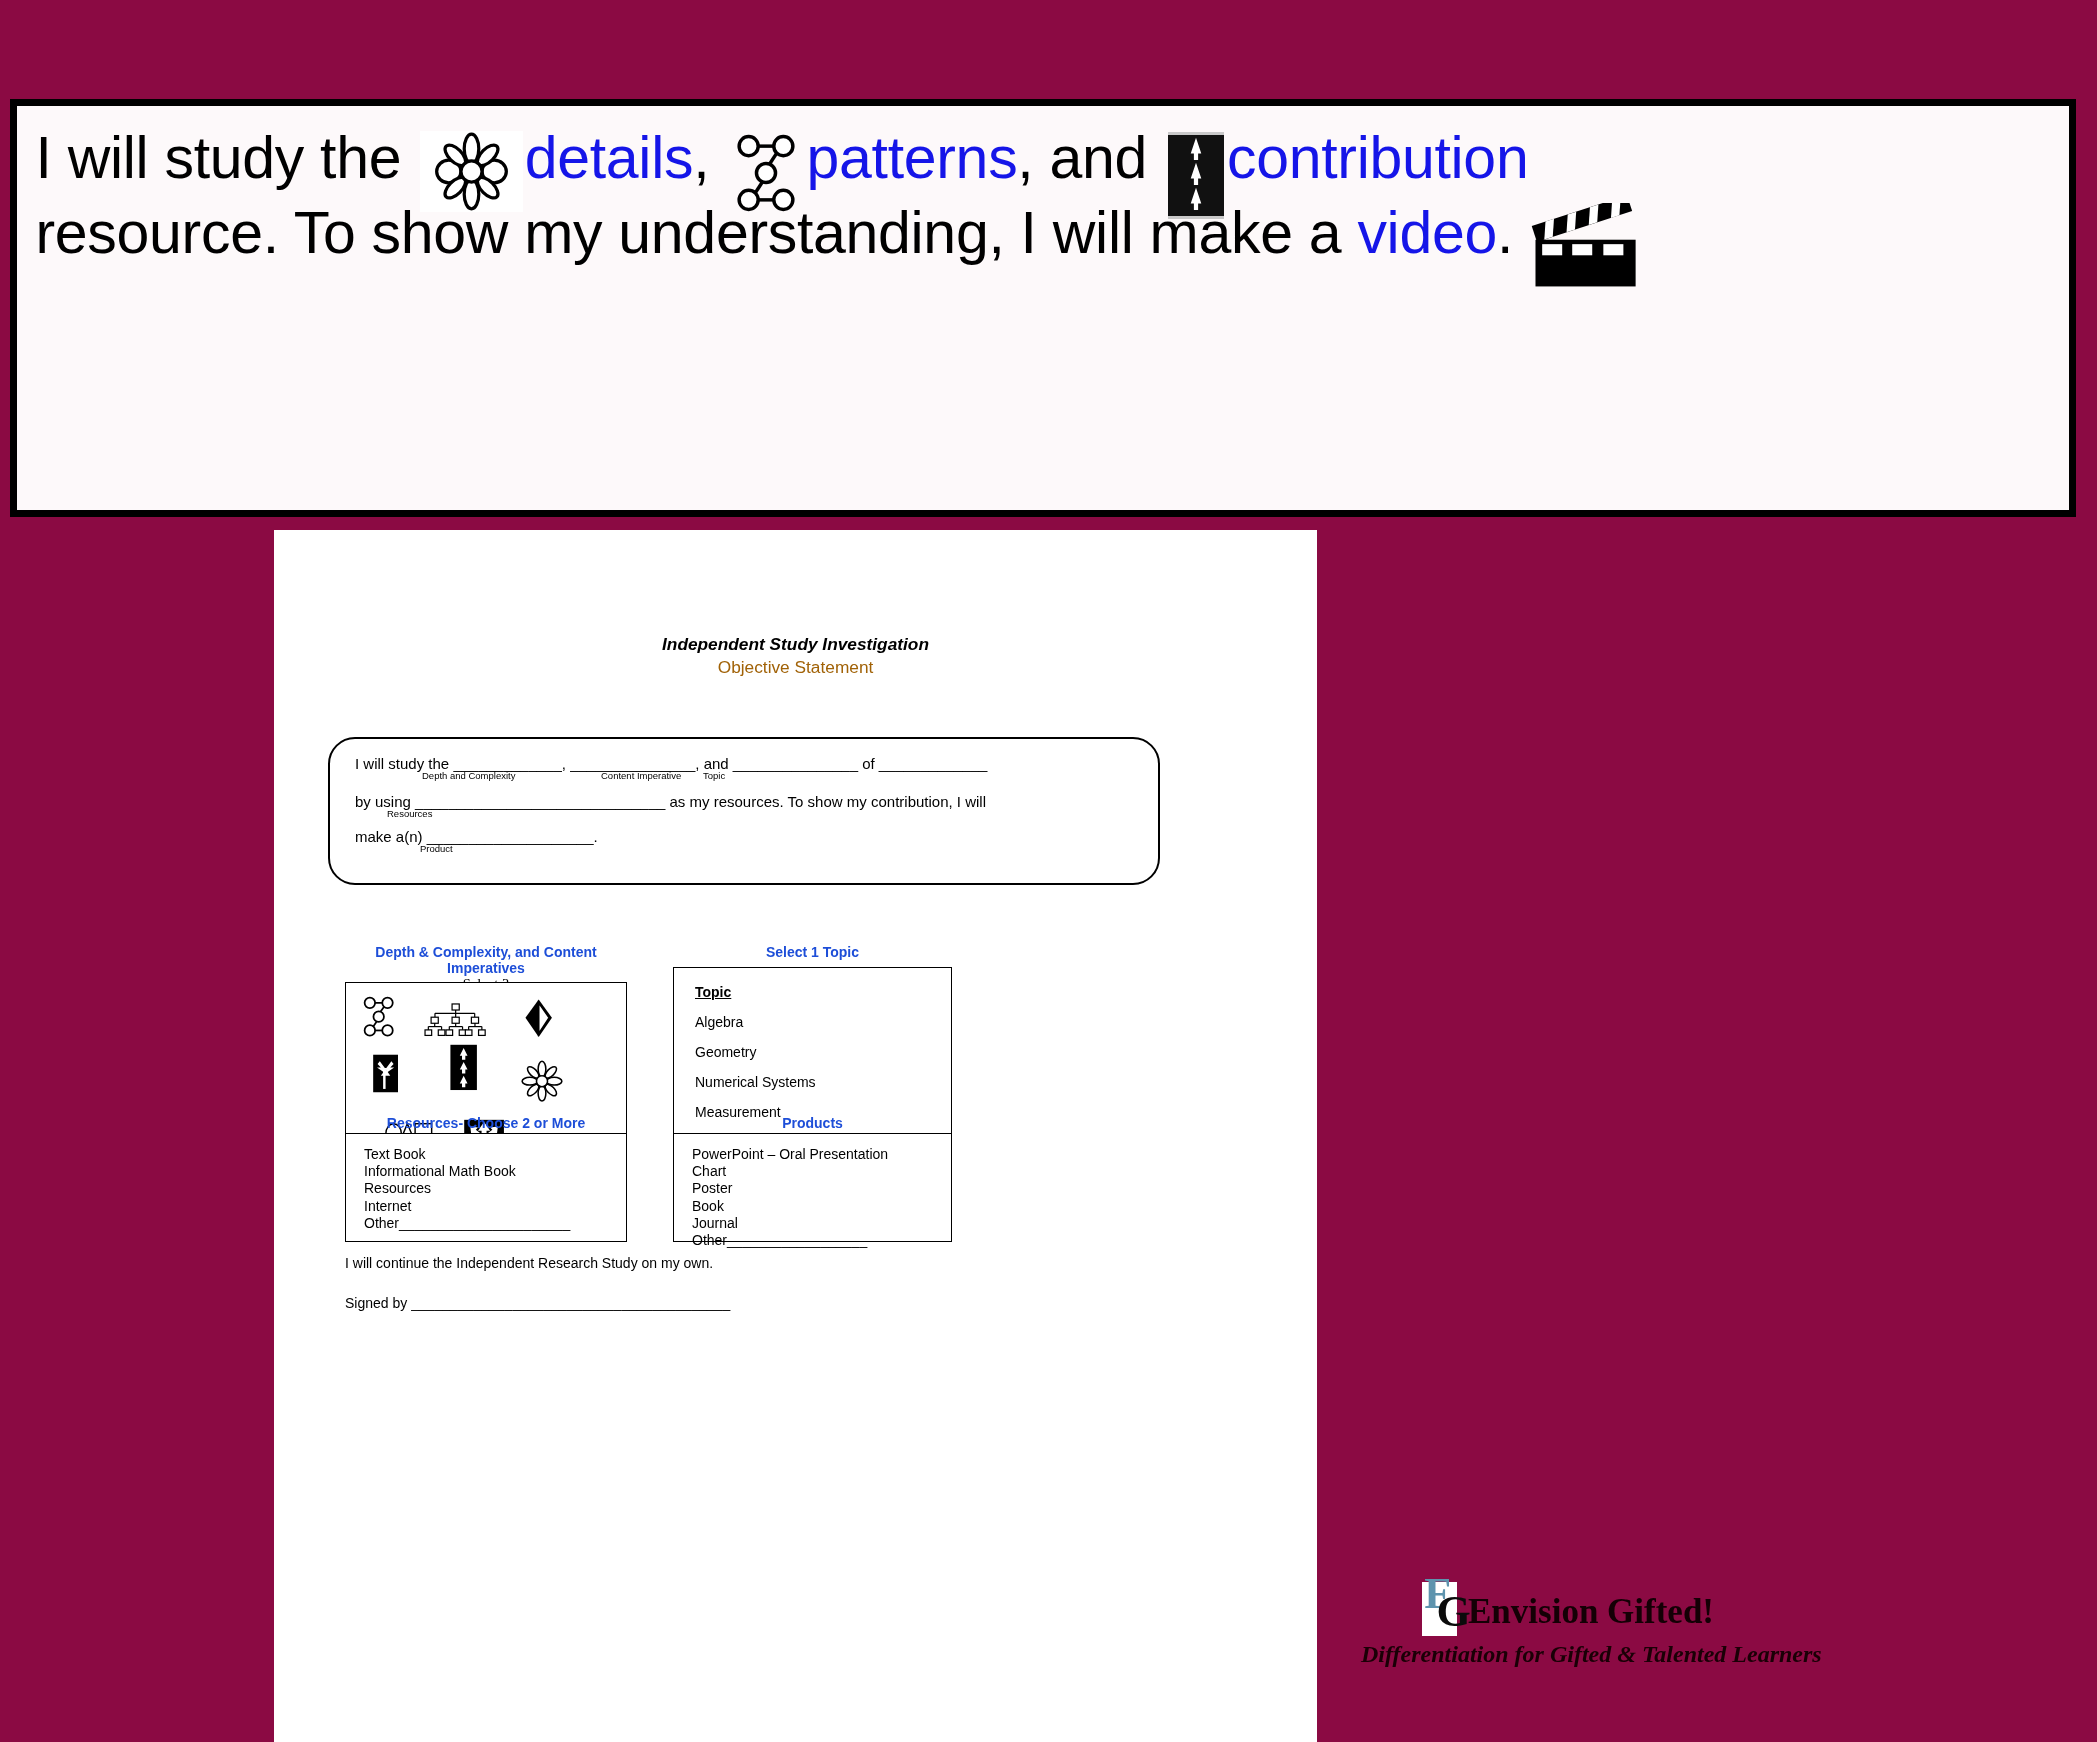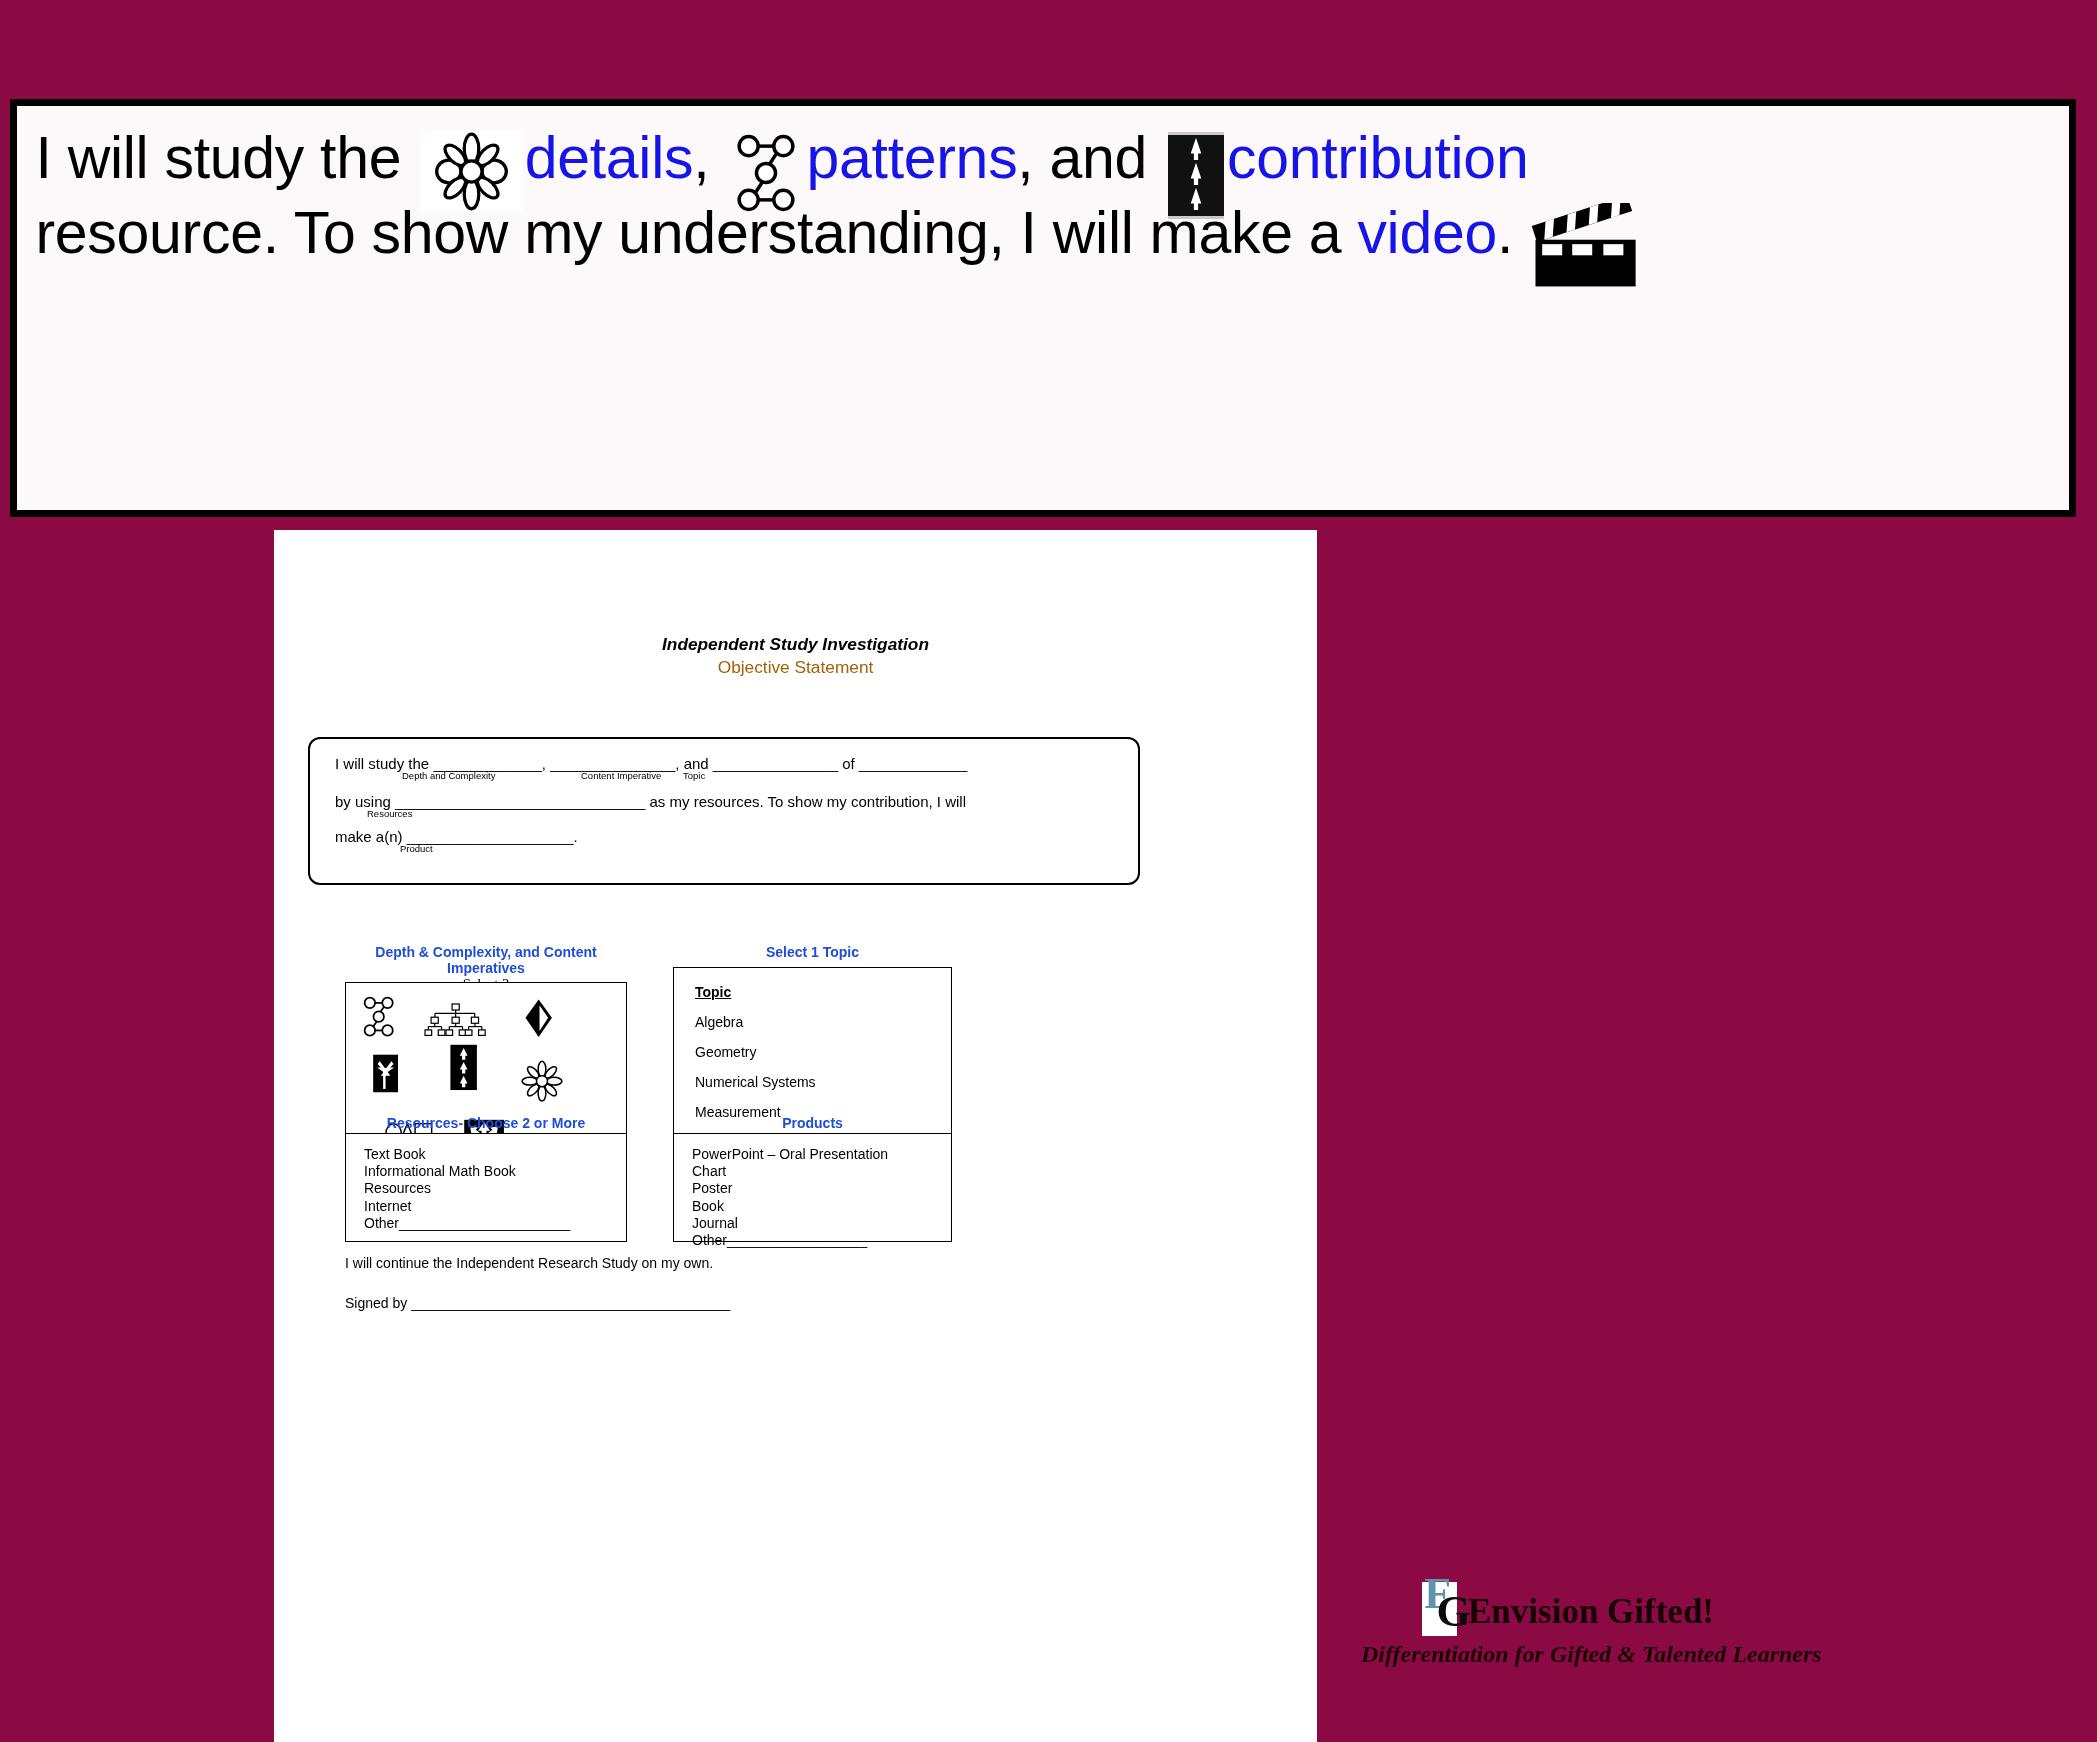--- a/index.html
+++ b/index.html
@@ -46,22 +46,22 @@
   .ws-title{
     text-align:center;font-weight:bold;font-style:italic;font-size:17.3px;color:#000;
     margin-top:103px;line-height:1.35;
   }
   .ws-sub{
     text-align:center;font-size:17.3px;color:#a16207;line-height:1.35;
   }
 
   
   #obj-box{
-    position:absolute;left:34px;top:207px;width:832px;height:148px;
-    border:2.8px solid #000;border-radius:12px;box-sizing:border-box;
+    position:absolute;left:54px;top:207px;width:832px;height:148px;
+    border:2.8px solid #000;border-radius:27px;box-sizing:border-box;
     padding:16.7px 25px 0 25px;
   }
   .obj-line{font-size:15px;color:#000;white-space:nowrap;line-height:1.0;}
   .hint-row{height:15.6px;position:relative;}
   .hint-abs{position:absolute;font-size:9.5px;color:#000;}
 
   
   .sec-head{
     text-align:center;font-weight:bold;font-size:14px;color:#1d4ed8;
   }

